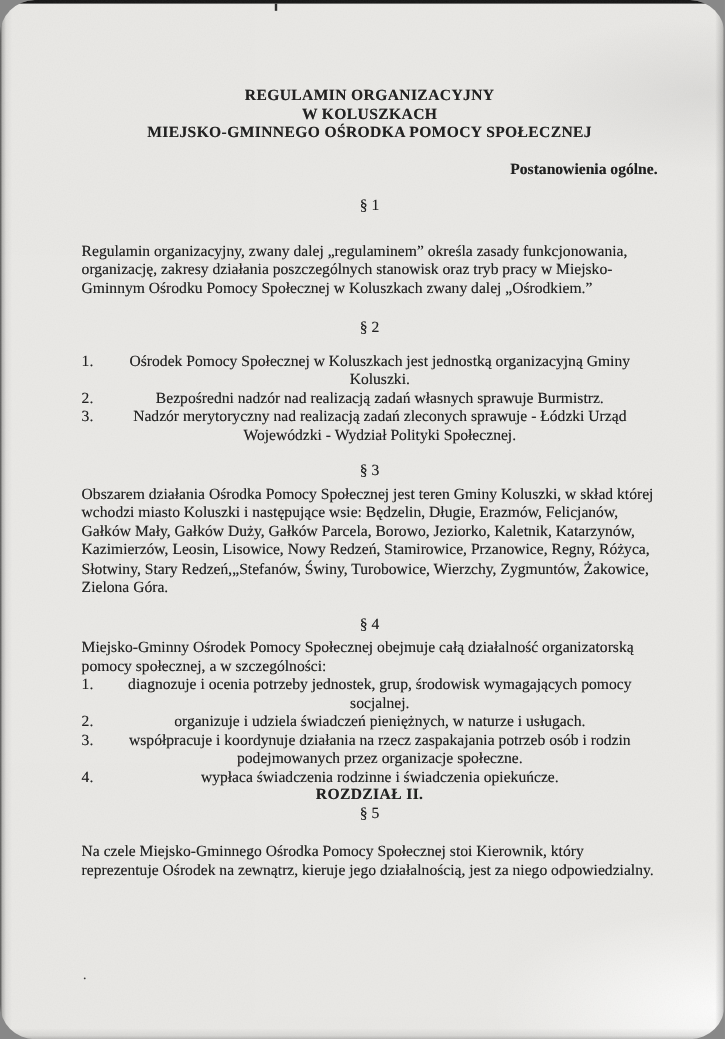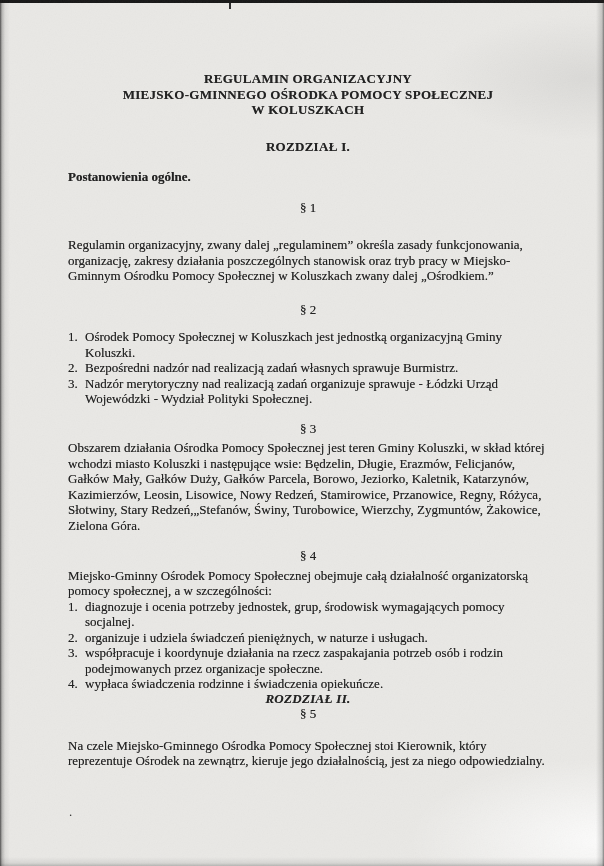--- a/index.html
+++ b/index.html
@@ -11,83 +11,83 @@
     overflow:hidden;
     font-family:"Liberation Serif","DejaVu Serif",serif;
     color:var(--ink);
     background:
       linear-gradient(to right, rgba(25,25,25,0.75) 0px, rgba(25,25,25,0.25) 2px, rgba(110,110,110,0.10) 5px, rgba(0,0,0,0) 10px),
       linear-gradient(to left, rgba(25,25,25,0.55) 0px, rgba(25,25,25,0.18) 2px, rgba(0,0,0,0) 8px),
       linear-gradient(to top, rgba(60,60,60,0.30) 0px, rgba(60,60,60,0.10) 3px, rgba(0,0,0,0) 9px),
       radial-gradient(ellipse 220px 90px at 97% 9%, rgba(130,130,130,0.14), rgba(0,0,0,0) 70%),
       radial-gradient(ellipse 260px 110px at 100% 97%, rgba(255,255,255,0.85), rgba(255,255,255,0) 75%),
       var(--paper);
+    border-radius: 29px;
   }
   .scan-topbar { position:absolute; left:0; top:0; width:604px; height:3px; background:#161616; }
   .scan-topnotch { position:absolute; left:229px; top:3px; width:2px; height:6px; background:#2a2a2a; }
   .grain { position:absolute; left:0; top:0; pointer-events:none; }
 
   .content {
     position:absolute; left:68px; top:0; width:480px;
     padding-top:71px;
     font-size:13px; line-height:15.5px;
     text-shadow:0 0 0.5px rgba(20,20,20,0.55);
   }
   .title-line { text-align:center; font-weight:bold; letter-spacing:0.3px; }
   .chapter { text-align:center; font-weight:bold; letter-spacing:0.3px; margin-top:21px; }
-  .subheading { text-align:left; font-weight:bold; margin-top:15px; }
+  .subheading { text-align:right; font-weight:bold; margin-top:15px; }
   .par-mark { text-align:center; margin-top:15px; }
   .par-mark.m1 { margin-top:15px; }
   .par-mark.m2 { margin-top:18px; }
   .par-mark.m3 { margin-top:14px; }
   .par-mark.m4 { margin-top:15px; }
   .par-mark.m5 { margin-top:0; }
   .body-par { margin-top:22px; }
   .body-par.p3 { margin-top:4px; }
   .body-par.p5 { margin-top:16px; }
   .list { margin-top:12px; }
   .list.tight { margin-top:0; }
   .li-row { display:flex; }
   .li-num { width:17px; flex:none; }
-  .li-text { flex:1; }
-  .chapter2 { margin-top:-1px;font-style:italic; }
+  .li-text { flex:1;text-align:center; }
+  .chapter2 { margin-top:-1px; }
   .sub2 { margin-top:13px; }
   .stray-dot { position:absolute; left:69px; top:804px; font-size:13px; color:#333; }
 </style>
 </head>
 <body>
 
 <div class="page">
   <div class="scan-topbar"></div>
   <div class="scan-topnotch"></div>
 
   <div class="content">
     <div class="title-line">REGULAMIN ORGANIZACYJNY</div>
+    <div class="title-line">W KOLUSZKACH</div>
     <div class="title-line">MIEJSKO-GMINNEGO OŚRODKA POMOCY SPOŁECZNEJ</div>
-    <div class="title-line">W KOLUSZKACH</div>
 
-    <div class="chapter">ROZDZIAŁ I.</div>
     <div class="subheading">Postanowienia ogólne.</div>
 
     <div class="par-mark m1">§ 1</div>
     <div class="body-par">Regulamin organizacyjny, zwany dalej „regulaminem” określa zasady funkcjonowania, organizację, zakresy działania poszczególnych stanowisk oraz tryb pracy w Miejsko-Gminnym Ośrodku Pomocy Społecznej w Koluszkach zwany dalej „Ośrodkiem.”</div>
 
     <div class="par-mark m2">§ 2</div>
     <div class="list">
       <div class="li-row">
         <span class="li-num">1.</span>
         <span class="li-text">Ośrodek Pomocy Społecznej w Koluszkach jest jednostką organizacyjną Gminy Koluszki.</span>
       </div>
       <div class="li-row">
         <span class="li-num">2.</span>
         <span class="li-text">Bezpośredni nadzór nad realizacją zadań własnych sprawuje Burmistrz.</span>
       </div>
       <div class="li-row">
         <span class="li-num">3.</span>
-        <span class="li-text">Nadzór merytoryczny nad realizacją zadań organizuje sprawuje - Łódzki Urząd Wojewódzki - Wydział Polityki Społecznej.</span>
+        <span class="li-text">Nadzór merytoryczny nad realizacją zadań zleconych sprawuje - Łódzki Urząd Wojewódzki - Wydział Polityki Społecznej.</span>
       </div>
     </div>
 
     <div class="par-mark m3">§ 3</div>
     <div class="body-par p3">Obszarem działania Ośrodka Pomocy Społecznej jest teren Gminy Koluszki, w skład której wchodzi miasto Koluszki i następujące wsie: Będzelin, Długie, Erazmów, Felicjanów, Gałków Mały, Gałków Duży, Gałków Parcela, Borowo, Jeziorko, Kaletnik, Katarzynów, Kazimierzów, Leosin, Lisowice, Nowy Redzeń, Stamirowice, Przanowice, Regny, Różyca, Słotwiny, Stary Redzeń,„Stefanów, Świny, Turobowice, Wierzchy, Zygmuntów, Żakowice, Zielona Góra.</div>
 
     <div class="par-mark m4">§ 4</div>
     <div class="body-par p3">Miejsko-Gminny Ośrodek Pomocy Społecznej obejmuje całą działalność organizatorską pomocy społecznej, a w szczególności:</div>
     <div class="list tight">
       <div class="li-row">

